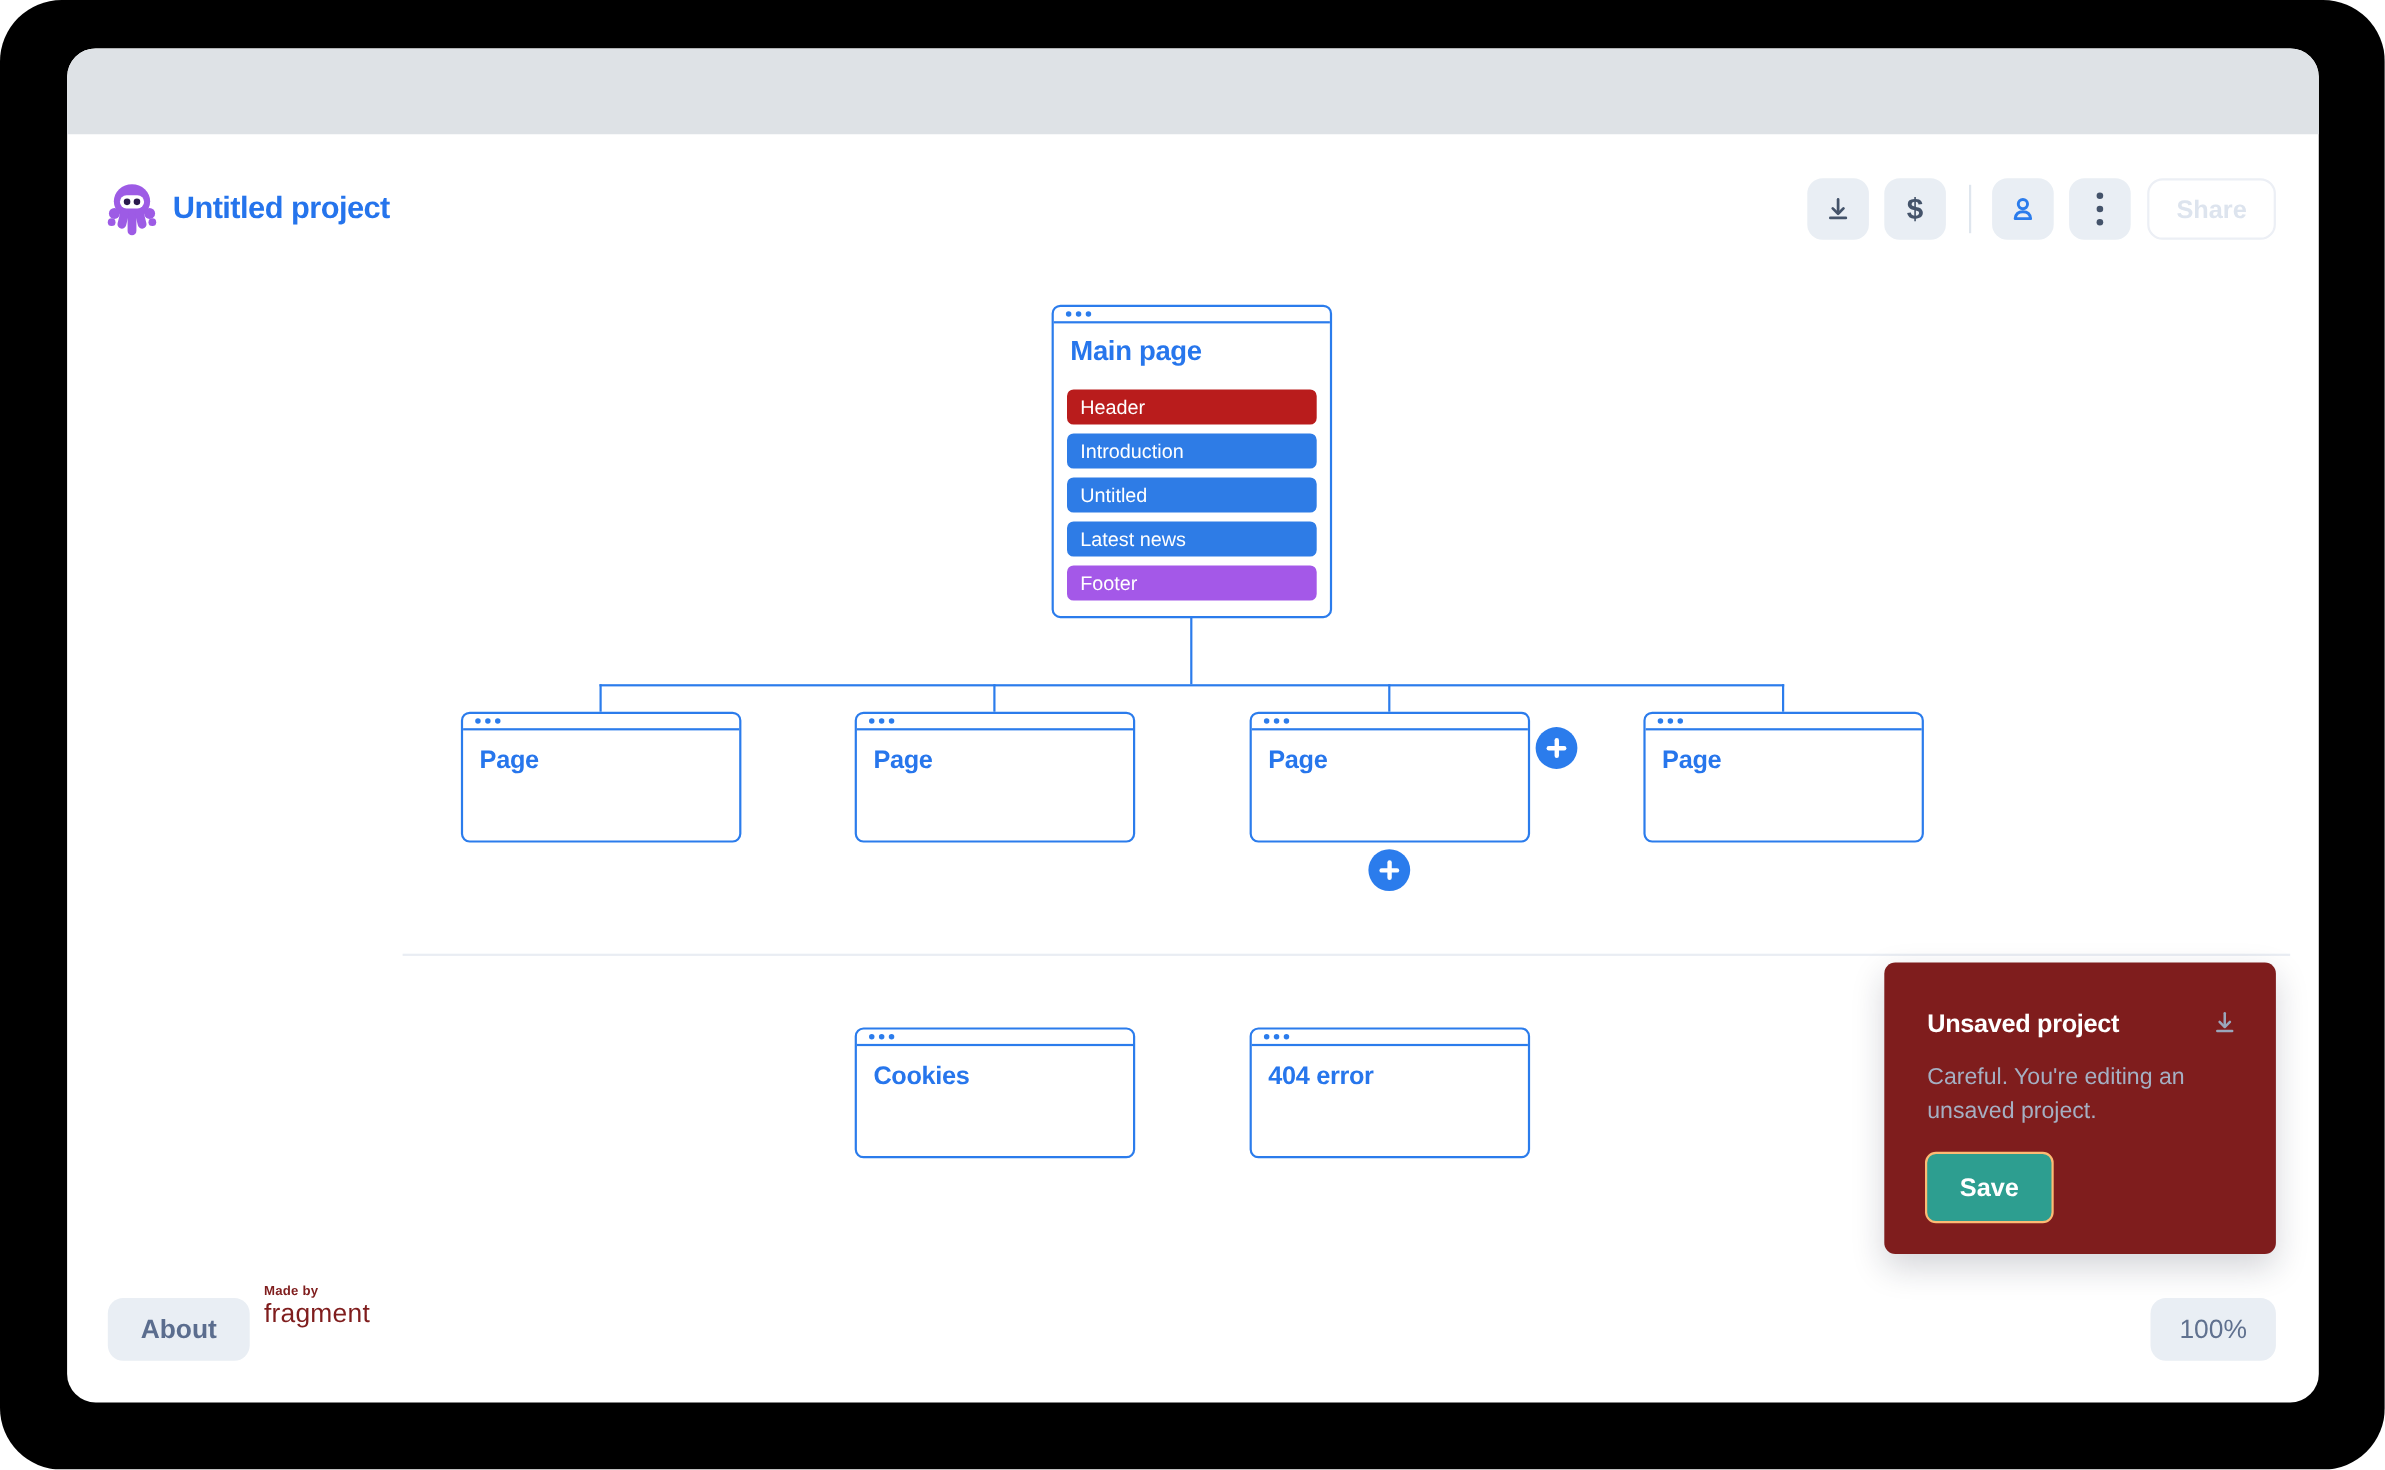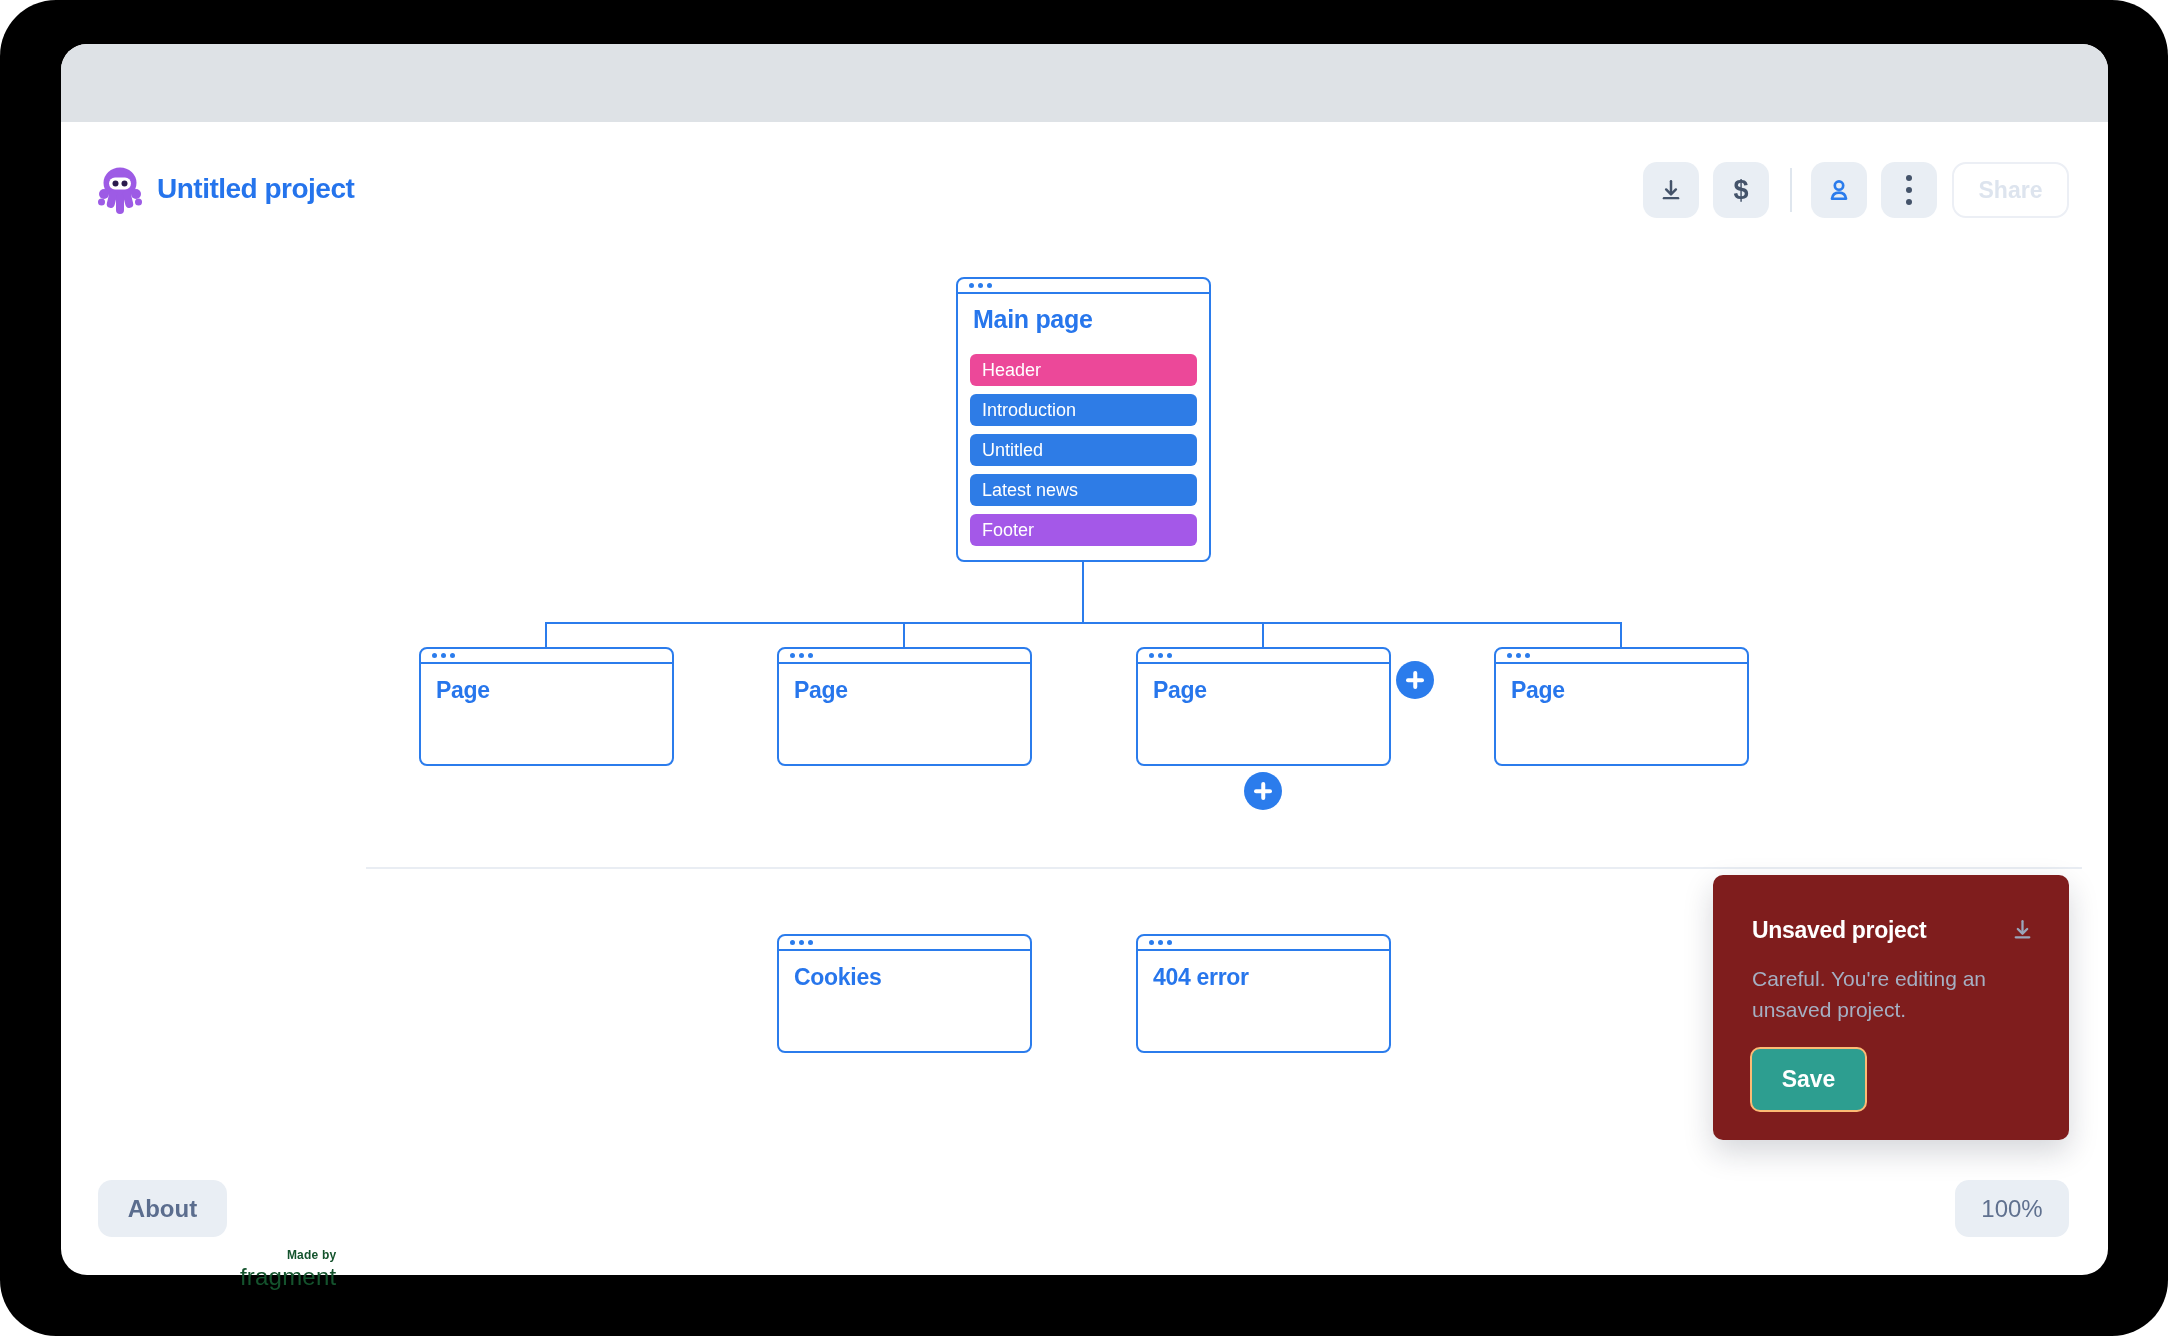--- a/index.html
+++ b/index.html
@@ -48,21 +48,21 @@
 
   
   .toast { position:absolute; left:1713px; top:875px; width:356px; height:265px; background:#7f1d1d; border-radius:10px; box-shadow:0 12px 30px rgba(20,30,50,.18); }
   .toast-title { position:absolute; left:39px; top:42px; font-size:23px; font-weight:700; color:#ffffff; letter-spacing:-0.3px; }
   .toast-download { position:absolute; right:34px; top:42px; cursor:pointer; }
   .toast-body { position:absolute; left:39px; top:88px; width:290px; font-size:21px; line-height:31px; color:#a5afc2; }
   .save-btn { position:absolute; left:37px; top:172px; width:117px; height:65px; background:#2d9e90; border:2px solid #fdba74; border-radius:10px; display:flex; align-items:center; justify-content:center; font-size:23px; font-weight:700; color:#ffffff; cursor:pointer; }
 
   
   .about-btn { position:absolute; left:98px; top:1180px; width:129px; height:57px; background:#e9eef4; border-radius:14px; display:flex; align-items:center; justify-content:center; font-size:24px; font-weight:700; color:#5b6d8e; cursor:pointer; }
-  .made-by { position:absolute; left:240px; top:1248px; color:#14532d; cursor:pointer;text-align:right; }
+  .made-by { position:absolute; left:240px; top:1166px; color:#7f1d1d; cursor:pointer; }
   .made-by .small { display:block; font-size:12px; font-weight:700; letter-spacing:0.2px; }
   .made-by .brand { display:block; font-size:24px; font-weight:500; margin-top:1px; letter-spacing:0.2px; }
   .zoom-btn { position:absolute; left:1955px; top:1180px; width:114px; height:57px; background:#e9eef4; border-radius:14px; display:flex; align-items:center; justify-content:center; font-size:24px; font-weight:400; color:#60718f; cursor:pointer; }
 </style>
 </head>
 <body>
 
 <div class="stage">
   <div class="device-frame"></div>
   <div class="app-window"></div>
@@ -122,21 +122,21 @@
   <div class="conn" style="left:1262px; top:622px; width:2px; height:25px;"></div>
   <div class="conn" style="left:1620px; top:622px; width:2px; height:25px;"></div>
 
   <div class="card main-card">
     <div class="win-bar">
         <i></i>
         <i></i>
         <i></i>
       </div>
     <div class="card-title">Main page</div>
-    <div class="section-bar" style="top: 75px; background-color: #ec4899;">Header</div>
+    <div class="section-bar" style="top: 75px; background-color: #b91c1c;">Header</div>
     <div class="section-bar" style="top: 115px; background-color: rgb(46, 124, 230);">Introduction</div>
     <div class="section-bar" style="top: 155px; background-color: rgb(46, 124, 230);">Untitled</div>
     <div class="section-bar" style="top: 195px; background-color: rgb(46, 124, 230);">Latest news</div>
     <div class="section-bar" style="top: 235px; background-color: rgb(164, 88, 232);">Footer</div>
   </div>
 
   <div class="card page-card" style="left:419px; top:647px;">
     <div class="win-bar">
         <i></i>
         <i></i>

